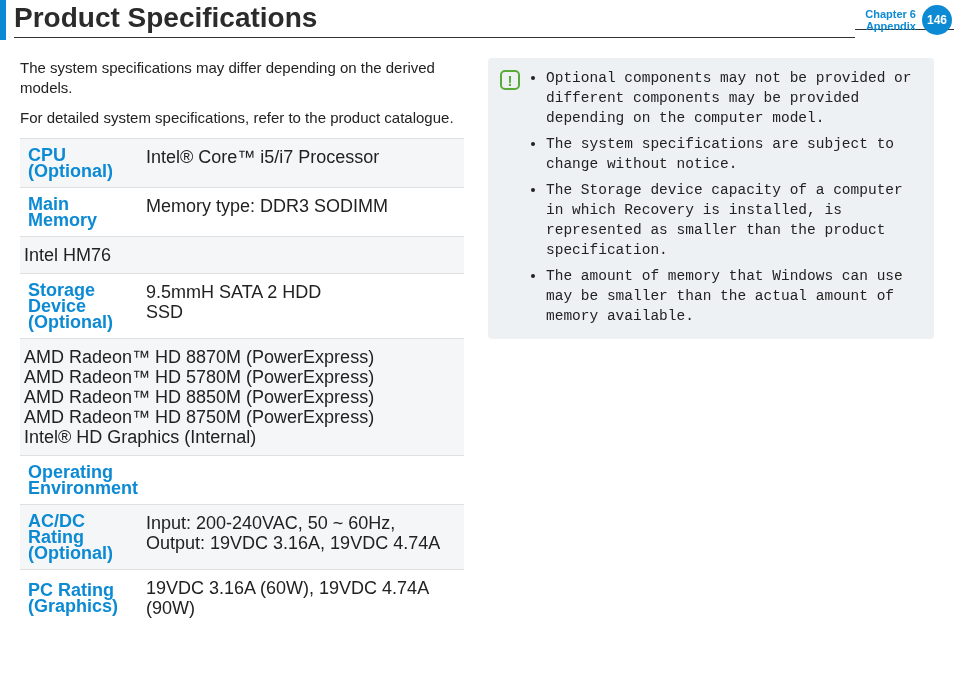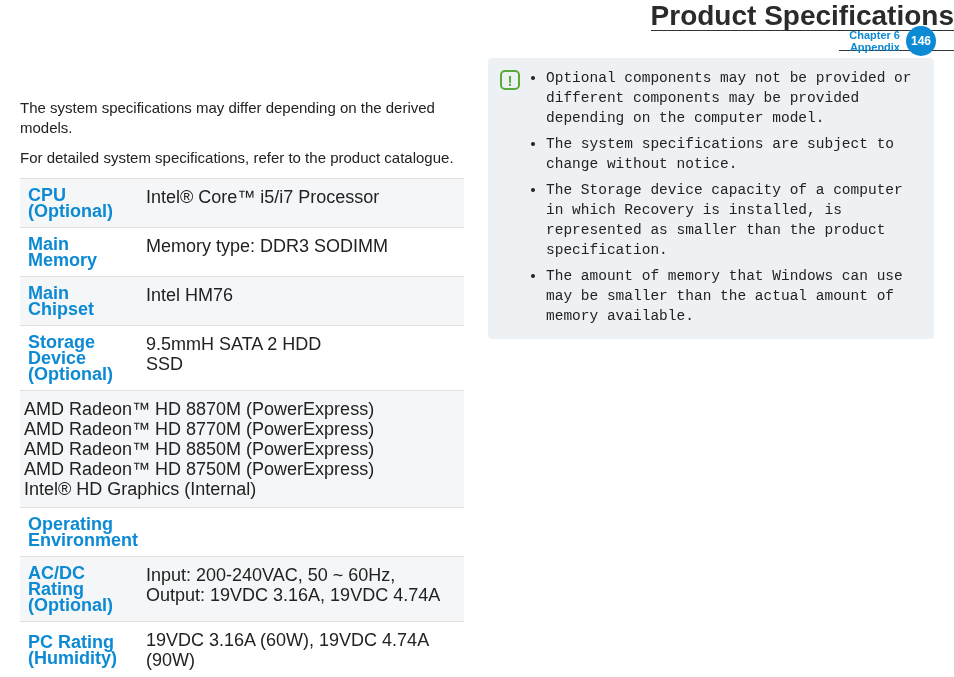--- a/index.html
+++ b/index.html
@@ -10,24 +10,23 @@
     height: 677px;
     background: #ffffff;
     font-family: "Segoe UI", "Helvetica Neue", Arial, sans-serif;
     color: #222;
     overflow: hidden;
   }
 
   
   .header {
     display: flex;
-    align-items: flex-end;
+    align-items: center;
     height: 40px;
     position: relative;
-    flex-direction: column;
   }
   .blue-bar {
     width: 6px;
     height: 40px;
     background: #0c8ad4;
     margin-right: 8px;
   }
   .page-title {
     font-size: 28px;
     font-weight: 700;
@@ -58,33 +57,32 @@
     height: 30px;
     border-radius: 50%;
     background: #0c8ad4;
     color: #fff;
     font-size: 12px;
     font-weight: 700;
     display: flex;
     align-items: center;
     justify-content: center;
     margin-left: 2px;
-    margin-right: 18px;
+    margin-right: 2px;
   }
 
   .body-wrap {
     display: flex;
     padding: 18px 20px 0 20px;
     gap: 24px;
   }
 
   .col-left {
     width: 444px;
     flex-shrink: 0;
-    margin-top: 40px;
   }
   .col-right {
     flex: 1;
   }
 
   .intro-text {
     font-size: 15px;
     line-height: 20px;
     margin-bottom: 10px;
   }
@@ -186,58 +184,57 @@
       </div>
 
       <div class="spec-row">
         <div class="spec-label">Main Memory</div>
         <div class="spec-value">
           <span class="line">Memory type: DDR3 SODIMM</span>
         </div>
       </div>
 
       <div class="spec-row">
-        <div class="spec-label">Main Chipset</div>
         <div class="spec-value">
           <span class="line">Intel HM76</span>
         </div>
       </div>
 
       <div class="spec-row">
         <div class="spec-label">Storage Device (Optional)</div>
         <div class="spec-value">
           <span class="line">9.5mmH SATA 2 HDD</span>
           <span class="line">SSD</span>
         </div>
       </div>
 
       <div class="spec-row">
         <div class="spec-value">
           <span class="line">AMD Radeon™ HD 8870M (PowerExpress)</span>
-          <span class="line">AMD Radeon™ HD 8770M (PowerExpress)</span>
+          <span class="line">AMD Radeon™ HD 5780M (PowerExpress)</span>
           <span class="line">AMD Radeon™ HD 8850M (PowerExpress)</span>
           <span class="line">AMD Radeon™ HD 8750M (PowerExpress)</span>
           <span class="line">Intel® HD Graphics (Internal)</span>
         </div>
       </div>
 
       <div class="spec-row">
         <div class="spec-label">Operating Environment</div>
       </div>
 
       <div class="spec-row">
         <div class="spec-label">AC/DC Rating (Optional)</div>
         <div class="spec-value">
           <span class="line">Input: 200-240VAC, 50 ~ 60Hz,</span>
           <span class="line">Output: 19VDC 3.16A, 19VDC 4.74A</span>
         </div>
       </div>
 
       <div class="spec-row">
-        <div class="spec-label">PC Rating (Humidity)</div>
+        <div class="spec-label">PC Rating (Graphics)</div>
         <div class="spec-value">
           <span class="line">19VDC 3.16A (60W), 19VDC 4.74A (90W)</span>
         </div>
       </div>
 
     </div>
   </div>
 
   <div class="col-right">
     <div class="notice">

